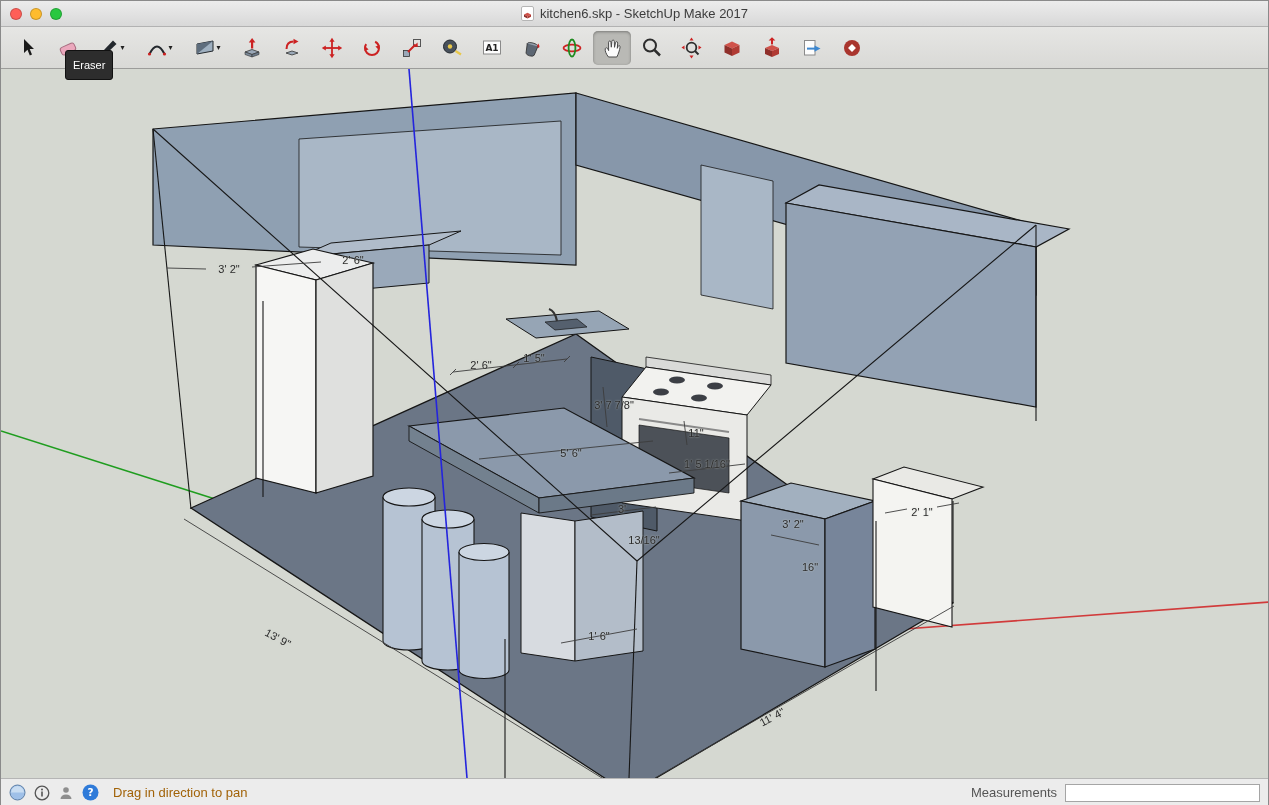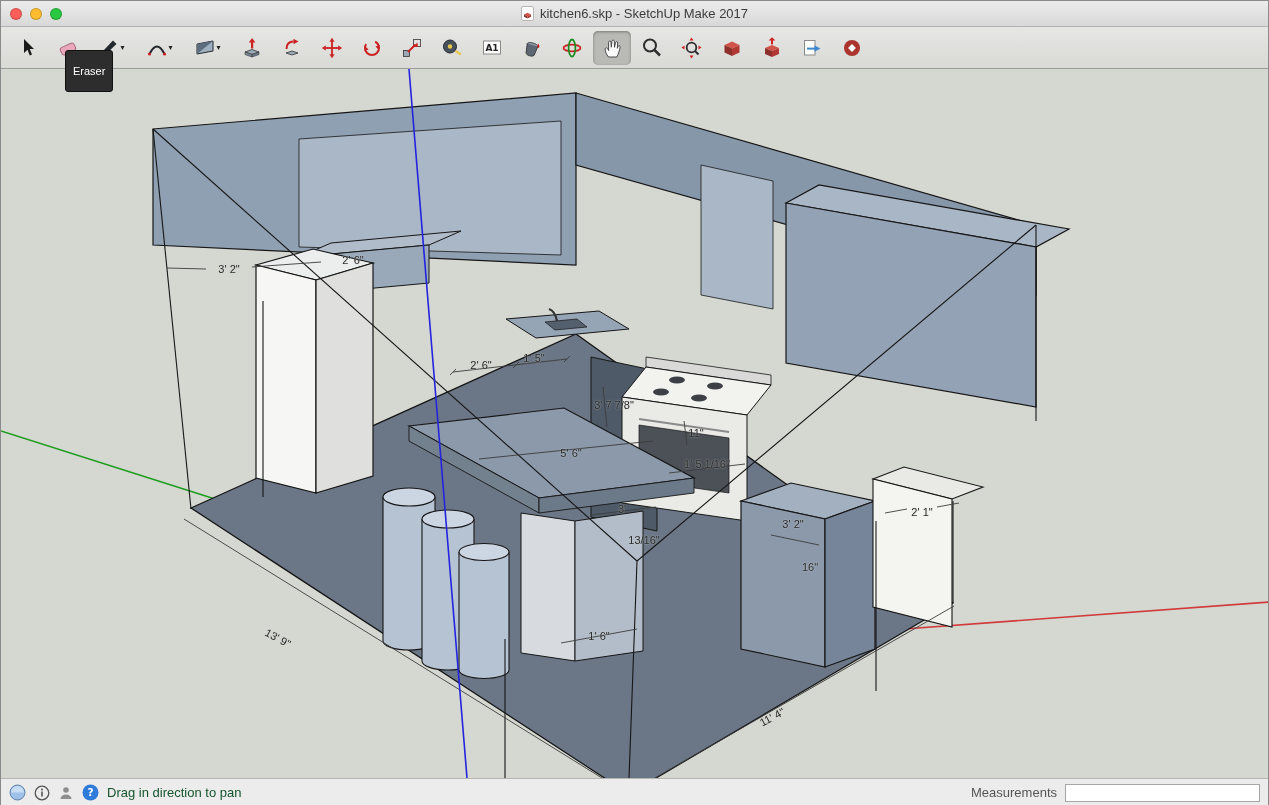--- a/index.html
+++ b/index.html
@@ -21,34 +21,34 @@
   .toolbar { height:42px; background:linear-gradient(#e6e6e4,#d9d9d6);
     border-bottom:1px solid #9c9c9a; display:flex; align-items:center; gap:2px; padding:0 8px; flex:0 0 auto; }
   .tool { width:38px; height:34px; display:flex; align-items:center; justify-content:center;
     border-radius:5px; cursor:default; }
   .tool.wide { width:46px; }
   .tool.active { background:#b9b9b5; box-shadow:inset 0 1px 3px rgba(0,0,0,.35); }
   .caret { font-size:8px; color:#222; margin-left:1px; }
 
   
   .tooltip { position:absolute; left:64px; top:49px; z-index:60; background:#2d2d2d; color:#fff;
-    font-size:11px; padding:14px 7px; border:1px solid #111; border-radius:3px; white-space:nowrap; }
+    font-size:11px; padding:8px 7px; border:1px solid #111; border-radius:3px; white-space:nowrap; }
 
   
   .viewport { position:relative; height:709px; background:#d5d8d1; overflow:hidden; flex:0 0 auto; }
   .viewport svg.scene { position:absolute; left:0; top:0; }
   .dim { position:absolute; font-size:11px; color:#2c2c2c; white-space:nowrap; z-index:10;
     transform:translate(-50%,-50%); text-shadow:0 0 2px rgba(213,216,209,.8); }
   .dim.r28 { transform:translate(-50%,-50%) rotate(28deg); }
   .dim.rm28 { transform:translate(-50%,-50%) rotate(-28deg); }
 
   
   .statusbar { height:28px; background:#ececec; border-top:1px solid #b5b5b5;
     display:flex; align-items:center; padding:0 8px; gap:8px; flex:0 0 auto; }
-  .statusbar .hint { font-size:13px; color:#14532d; }
+  .statusbar .hint { font-size:13px; color:#a16207; margin-left:6px; }
   .statusbar .spacer { flex:1; }
   .statusbar .meas-label { font-size:13px; color:#555;text-align:right; }
   .statusbar input { width:195px; height:18px; border:1px solid #a5a5a5; background:#fff;
     font-size:12px; padding:0 4px; }
 </style>
 </head>
 <body>
 
 <div class="window">
 

